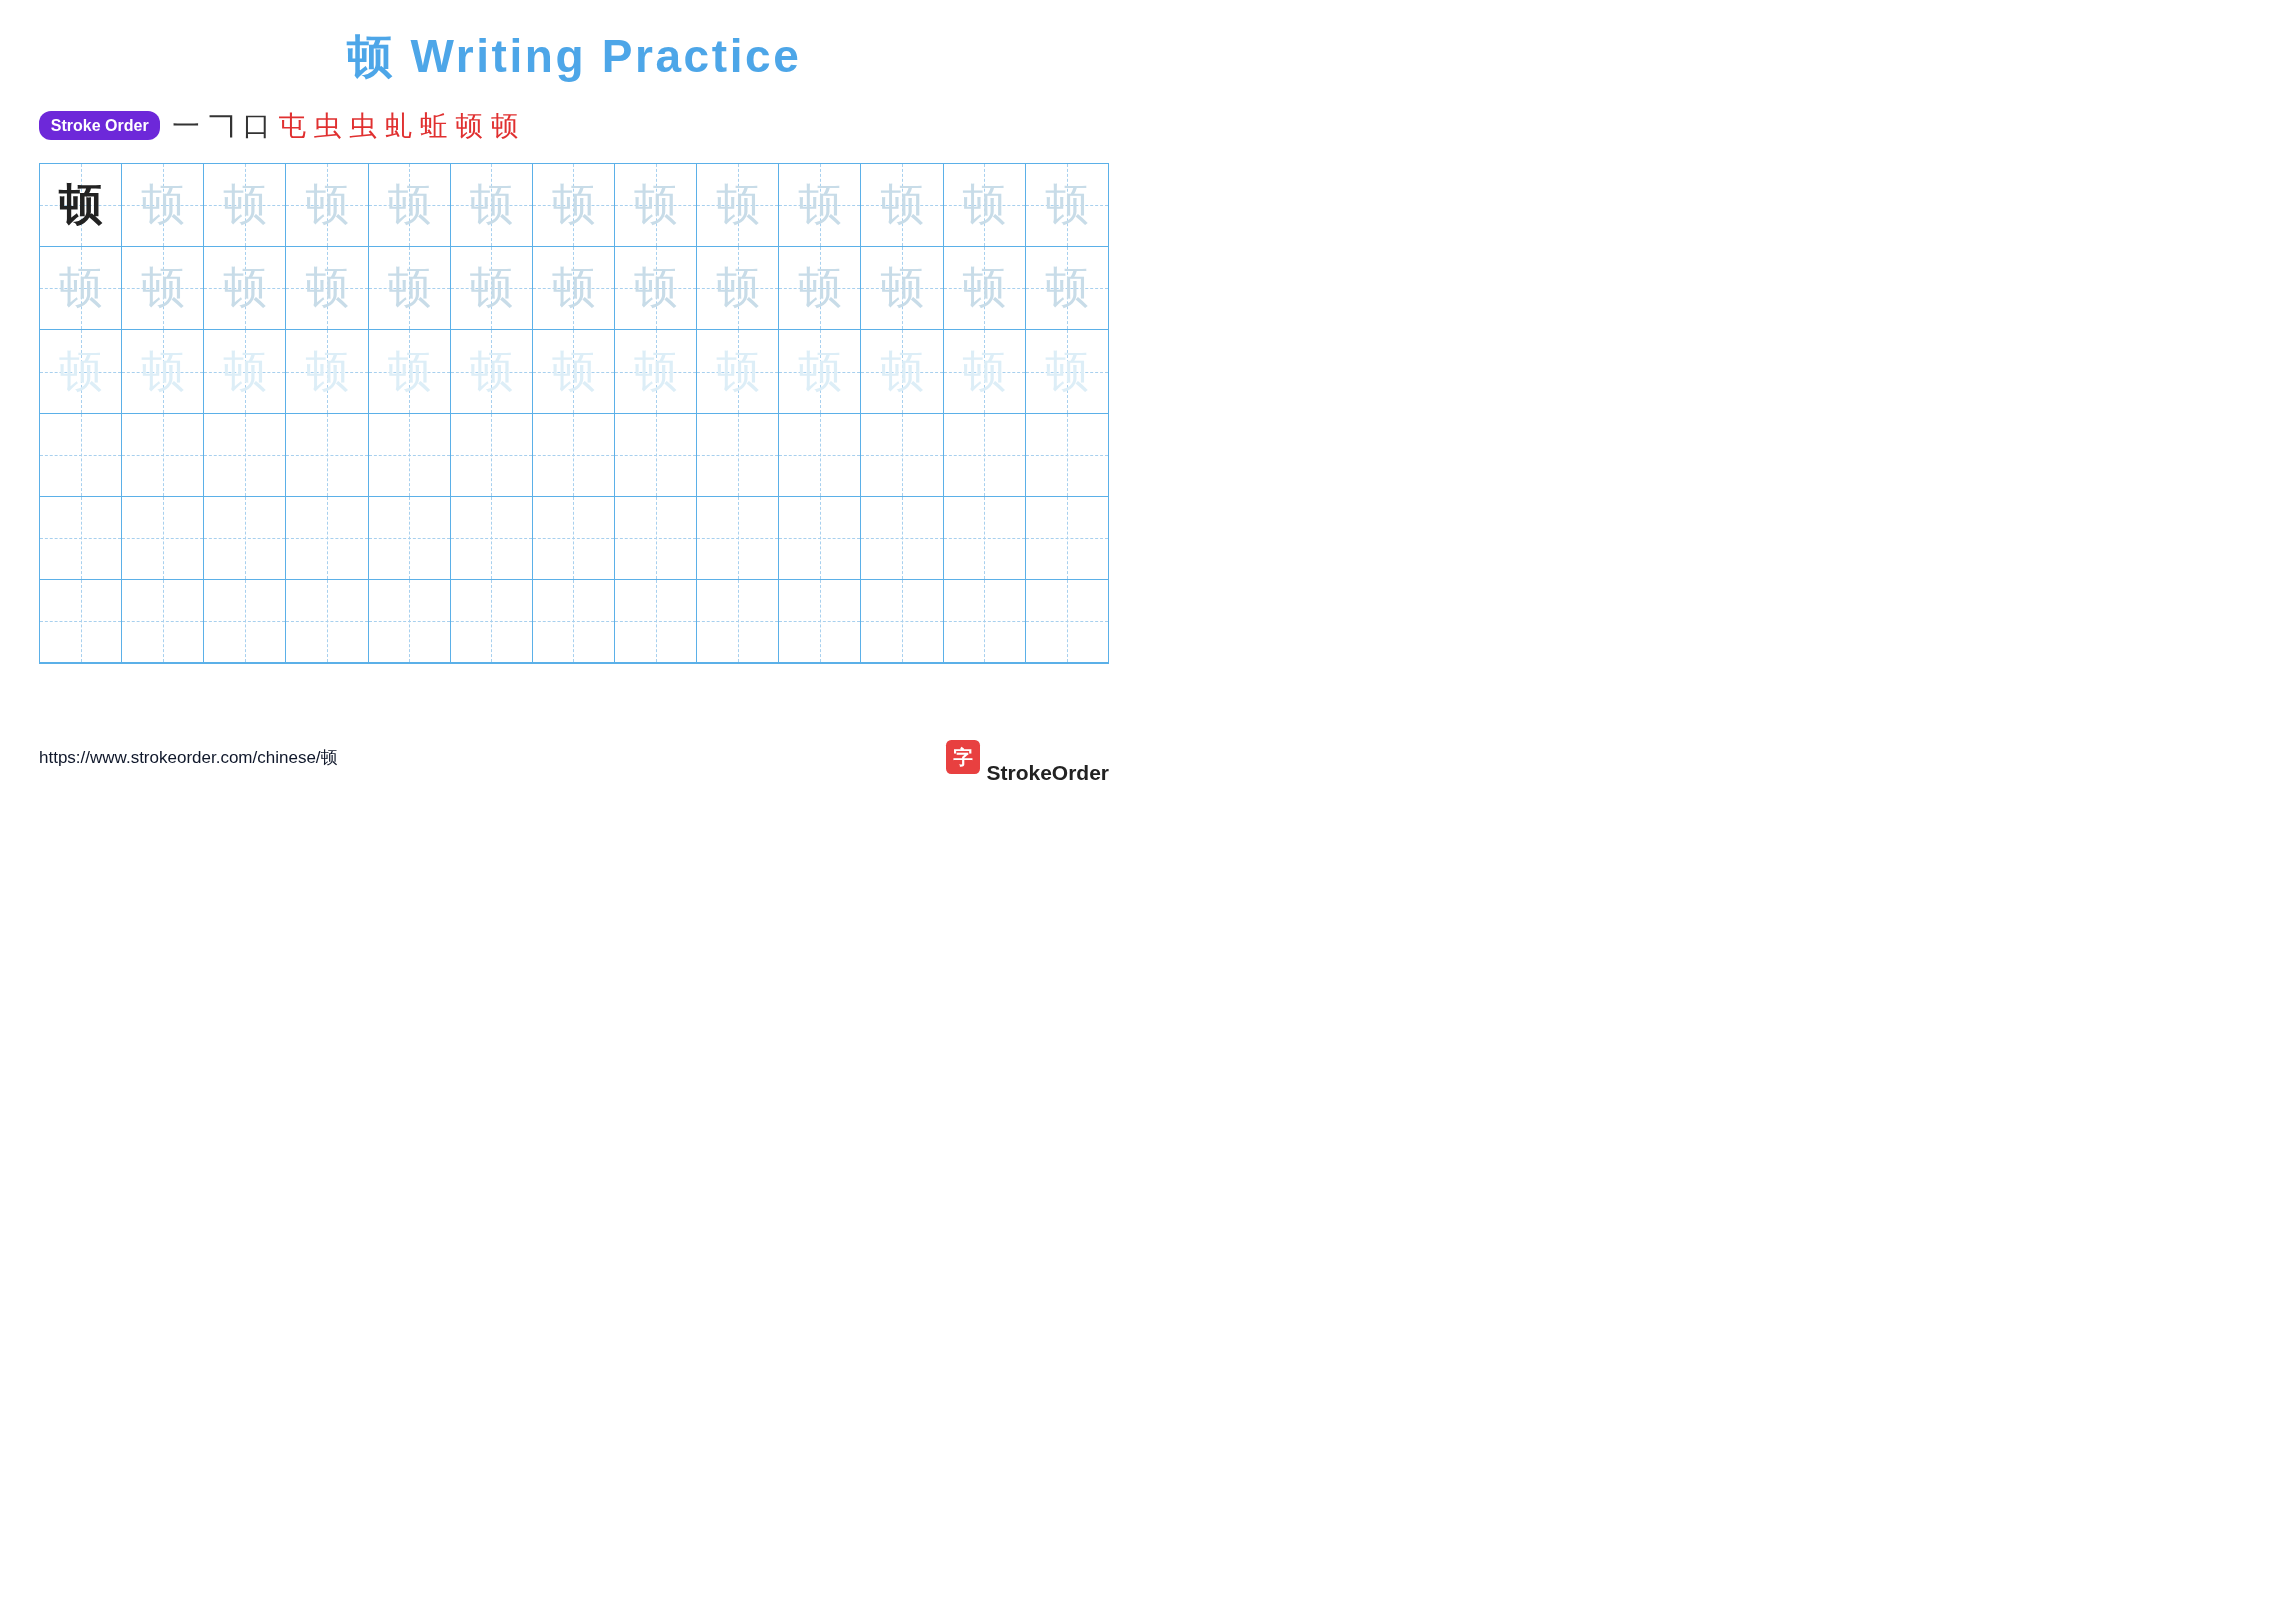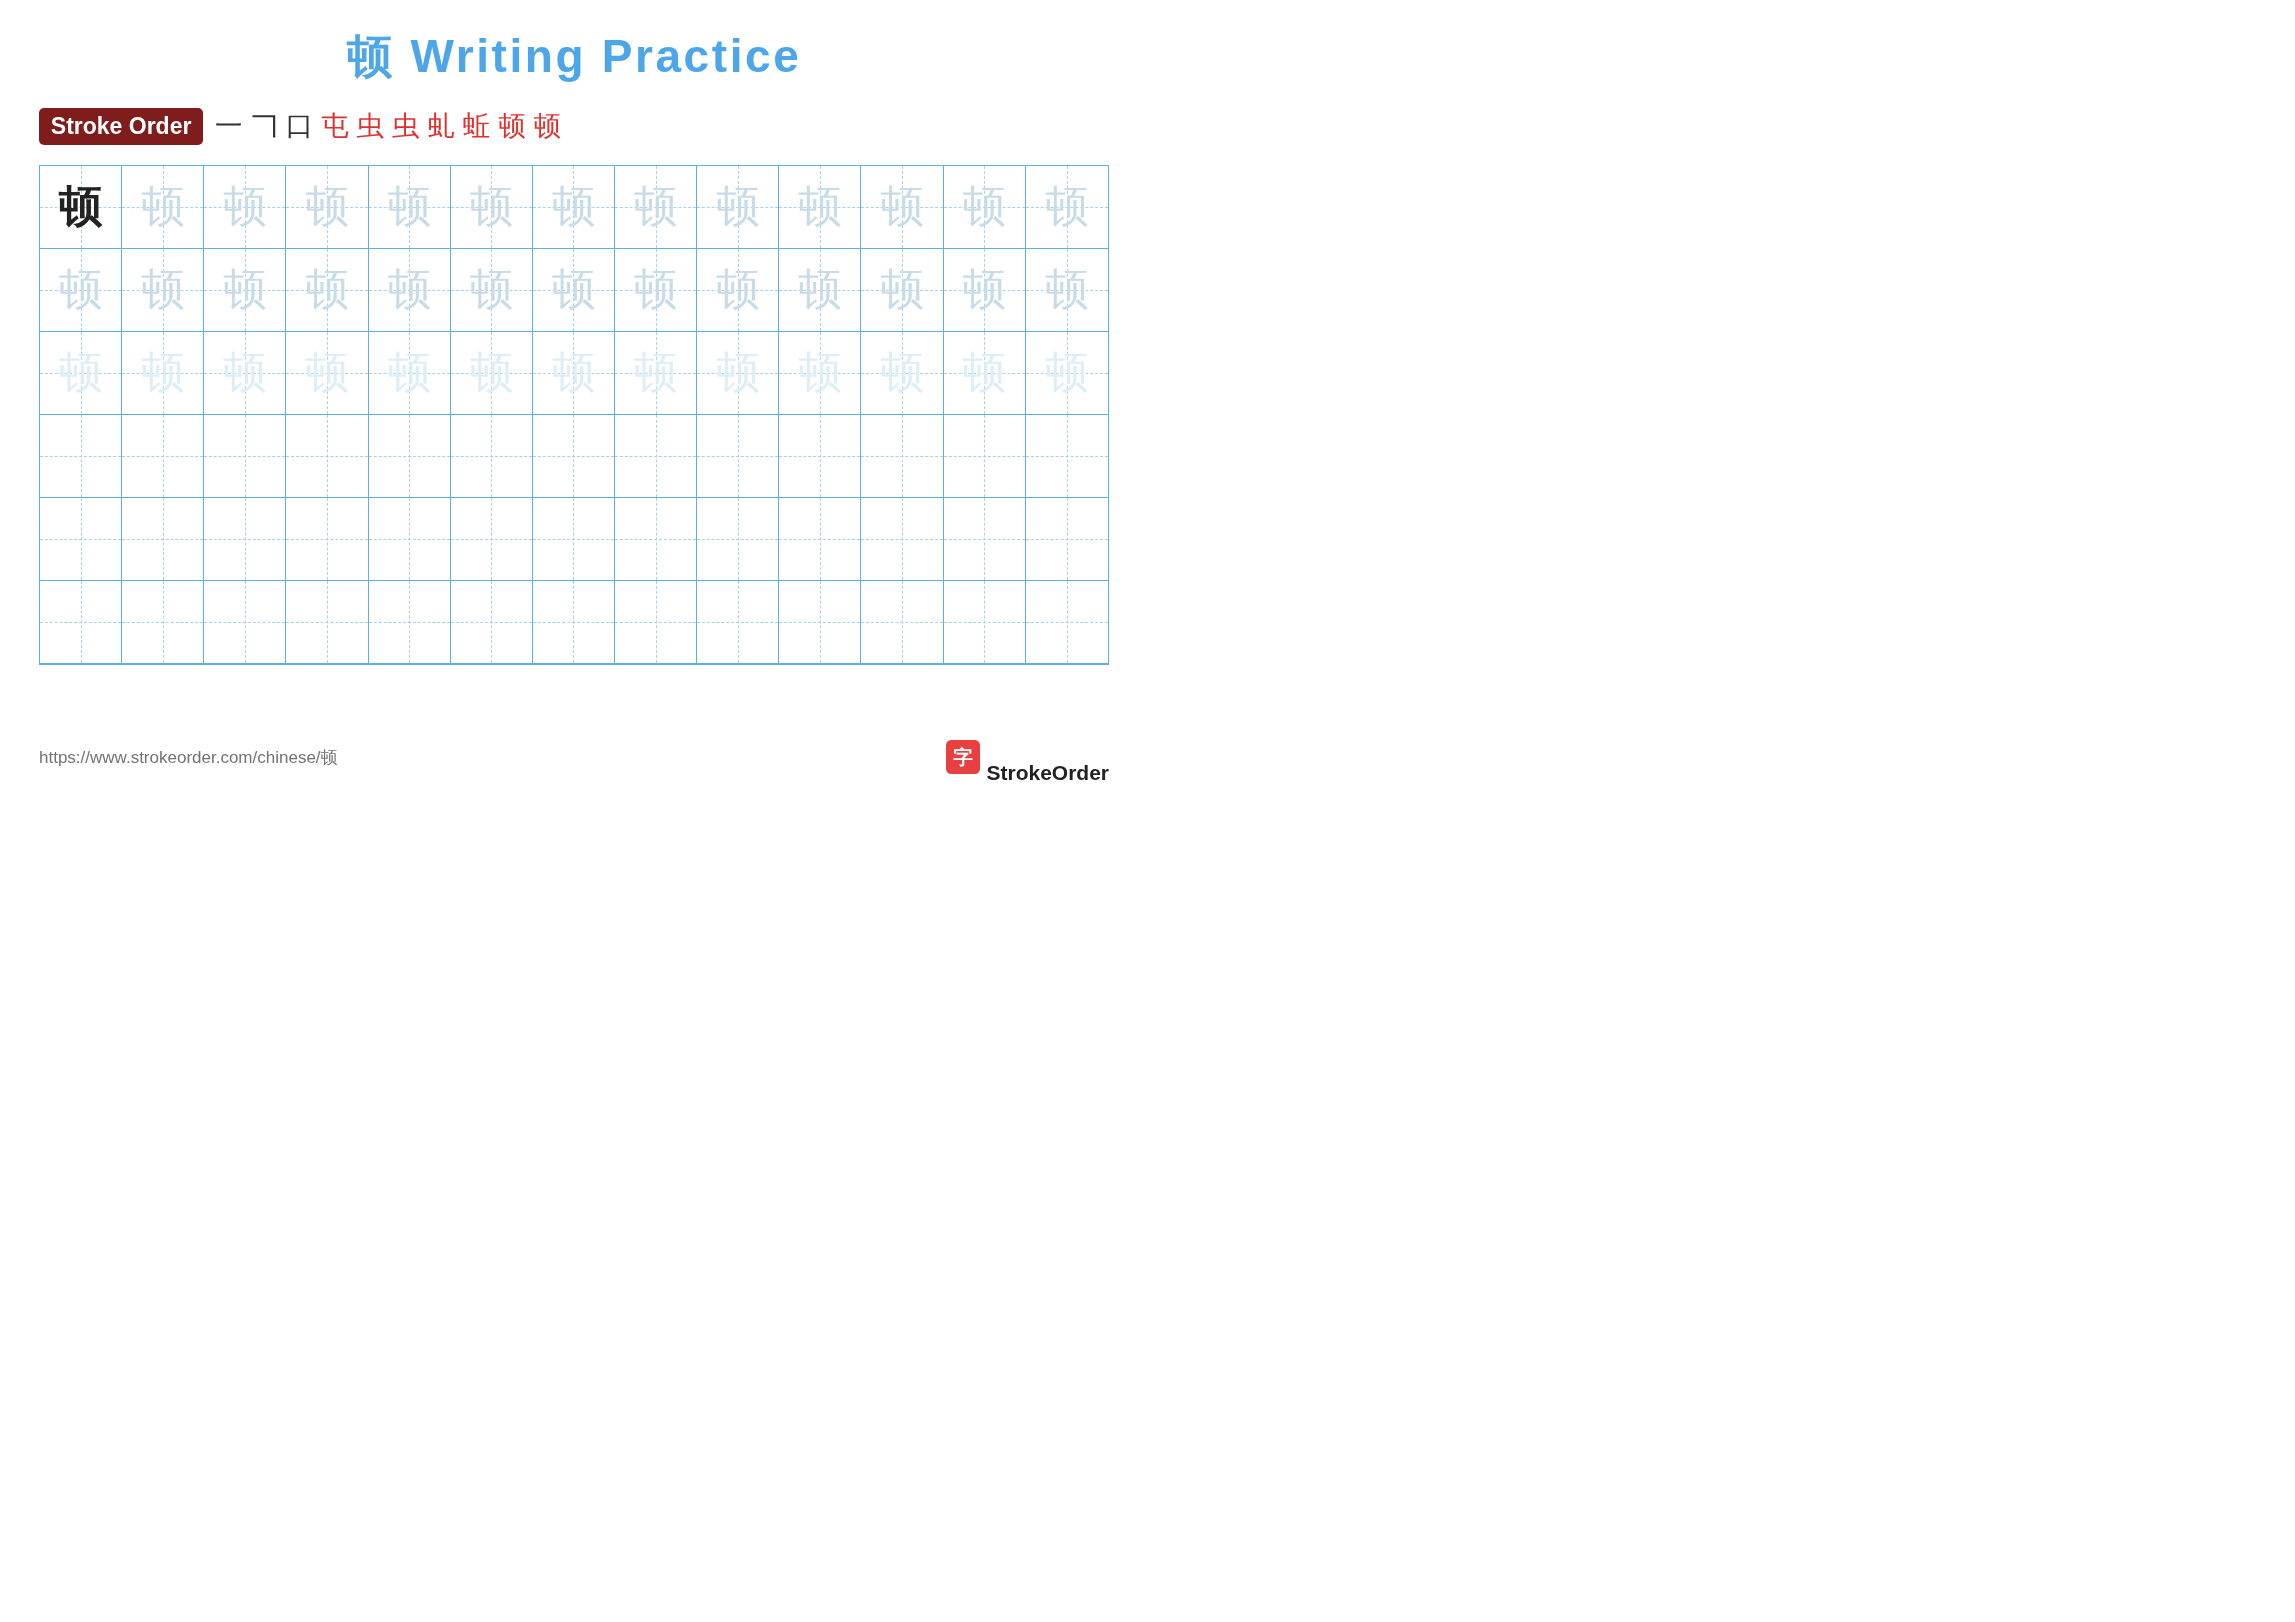--- a/index.html
+++ b/index.html
@@ -22,26 +22,26 @@
     }
 
     .stroke-order-row {
       display: flex;
       align-items: center;
       margin-bottom: 19.6px;
       gap: 11.8px;
     }
 
     .stroke-order-badge {
-      background: #7f1d1d;
+      background: #6d28d9;
       color: white;
-      font-size: 23px;
+      font-size: 16px;
       font-weight: bold;
       padding: 5.2px 11.8px;
-      border-radius: 5px;
+      border-radius: 12px;
       white-space: nowrap;
     }
 
     .stroke-steps {
       display: flex;
       align-items: center;
       gap: 7.9px;
       font-size: 27.5px;
     }
 
@@ -128,21 +128,21 @@
       position: absolute;
       bottom: 26px;
       left: 39px;
       right: 39px;
       display: flex;
       justify-content: space-between;
       align-items: center;
     }
 
     .footer-url {
-      color: #737373;
+      color: #0f172a;
       font-size: 17px;
       text-decoration: none;
     }
 
     .footer-logo {
       display: flex;
       align-items: center;
       gap: 6.5px;
     }
 

